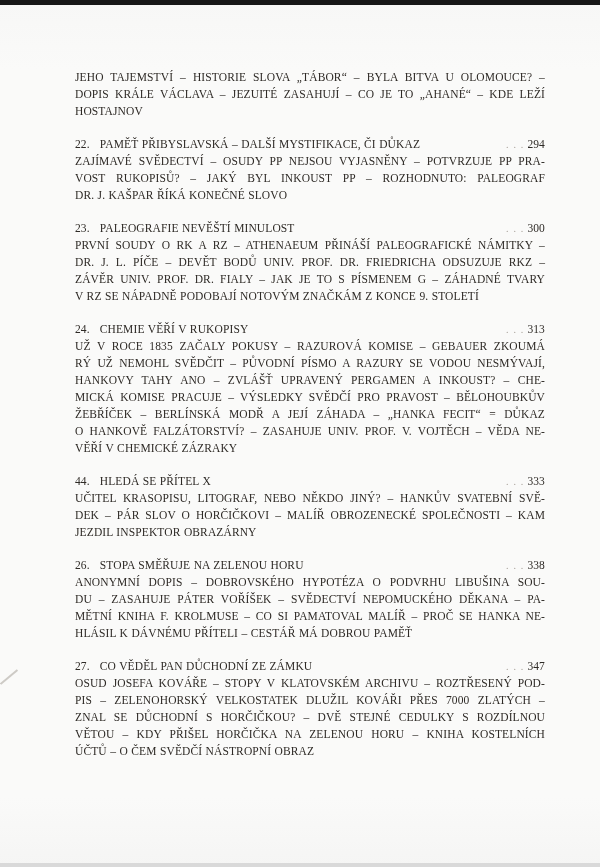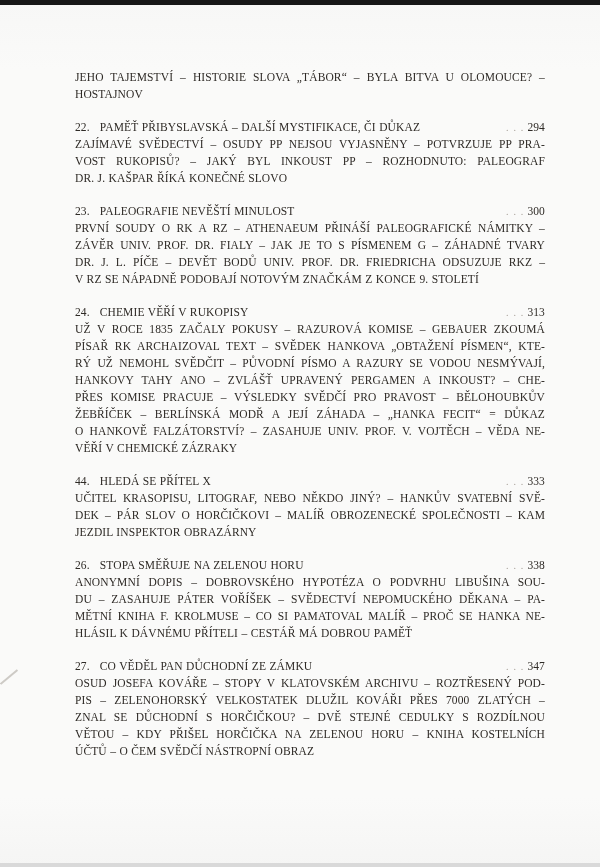--- a/index.html
+++ b/index.html
@@ -63,20 +63,21 @@
 </head>
 <body>
 
 <div class="paper">
   <div class="scan-strip-top"></div>
   <div class="scan-artifact"></div>
 
   <div class="content">
     <div class="block intro" id="intro-block">
         <div class="line">JEHO TAJEMSTVÍ – HISTORIE SLOVA „TÁBOR“ – BYLA BITVA U OLOMOUCE? –</div>
+        <div class="line">DOPIS KRÁLE VÁCLAVA – JEZUITÉ ZASAHUJÍ – CO JE TO „AHANÉ“ – KDE LEŽÍ</div>
         <div class="line">HOSTAJNOV</div>
       </div>
     <div id="entries">
   <section class="entry">
     <div class="title-row">
       <span class="num">22.</span>
       <span class="title">PAMĚŤ PŘIBYSLAVSKÁ – DALŠÍ MYSTIFIKACE, ČI DŮKAZ</span>
       <span class="leader">. . .</span>
       <span class="pg">294</span>
     </div>
@@ -89,39 +90,38 @@
 
   <section class="entry">
     <div class="title-row">
       <span class="num">23.</span>
       <span class="title">PALEOGRAFIE NEVĚŠTÍ MINULOST</span>
       <span class="leader">. . .</span>
       <span class="pg">300</span>
     </div>
     <div class="block body">
             <div class="line">PRVNÍ SOUDY O RK A RZ – ATHENAEUM PŘINÁŠÍ PALEOGRAFICKÉ NÁMITKY –</div>
+            <div class="line">DR. J. L. PÍČE – DEVĚT BODŮ UNIV. PROF. DR. FRIEDRICHA ODSUZUJE RKZ –</div>
             <div class="line">ZÁVĚR UNIV. PROF. DR. FIALY – JAK JE TO S PÍSMENEM G – ZÁHADNÉ TVARY</div>
-            <div class="line">DR. J. L. PÍČE – DEVĚT BODŮ UNIV. PROF. DR. FRIEDRICHA ODSUZUJE RKZ –</div>
             <div class="line">V RZ SE NÁPADNĚ PODOBAJÍ NOTOVÝM ZNAČKÁM Z KONCE 9. STOLETÍ</div>
           </div>
   </section>
 
   <section class="entry">
     <div class="title-row">
       <span class="num">24.</span>
       <span class="title">CHEMIE VĚŘÍ V RUKOPISY</span>
       <span class="leader">. . .</span>
       <span class="pg">313</span>
     </div>
     <div class="block body">
             <div class="line">UŽ V ROCE 1835 ZAČALY POKUSY – RAZUROVÁ KOMISE – GEBAUER ZKOUMÁ</div>
-            <div class="line">PÍSAŘ RK ARCHAIZOVAL TEXT – SVĚDEK HANKOVA „OBTAŽENÍ PÍSMEN“, KTE-</div>
             <div class="line">RÝ UŽ NEMOHL SVĚDČIT – PŮVODNÍ PÍSMO A RAZURY SE VODOU NESMÝVAJÍ,</div>
             <div class="line">HANKOVY TAHY ANO – ZVLÁŠŤ UPRAVENÝ PERGAMEN A INKOUST? – CHE-</div>
-            <div class="line">PŘES KOMISE PRACUJE – VÝSLEDKY SVĚDČÍ PRO PRAVOST – BĚLOHOUBKŮV</div>
+            <div class="line">MICKÁ KOMISE PRACUJE – VÝSLEDKY SVĚDČÍ PRO PRAVOST – BĚLOHOUBKŮV</div>
             <div class="line">ŽEBŘÍČEK – BERLÍNSKÁ MODŘ A JEJÍ ZÁHADA – „HANKA FECIT“ = DŮKAZ</div>
             <div class="line">O HANKOVĚ FALZÁTORSTVÍ? – ZASAHUJE UNIV. PROF. V. VOJTĚCH – VĚDA NE-</div>
             <div class="line">VĚŘÍ V CHEMICKÉ ZÁZRAKY</div>
           </div>
   </section>
 
   <section class="entry">
     <div class="title-row">
       <span class="num">44.</span>
       <span class="title">HLEDÁ SE PŘÍTEL X</span>

